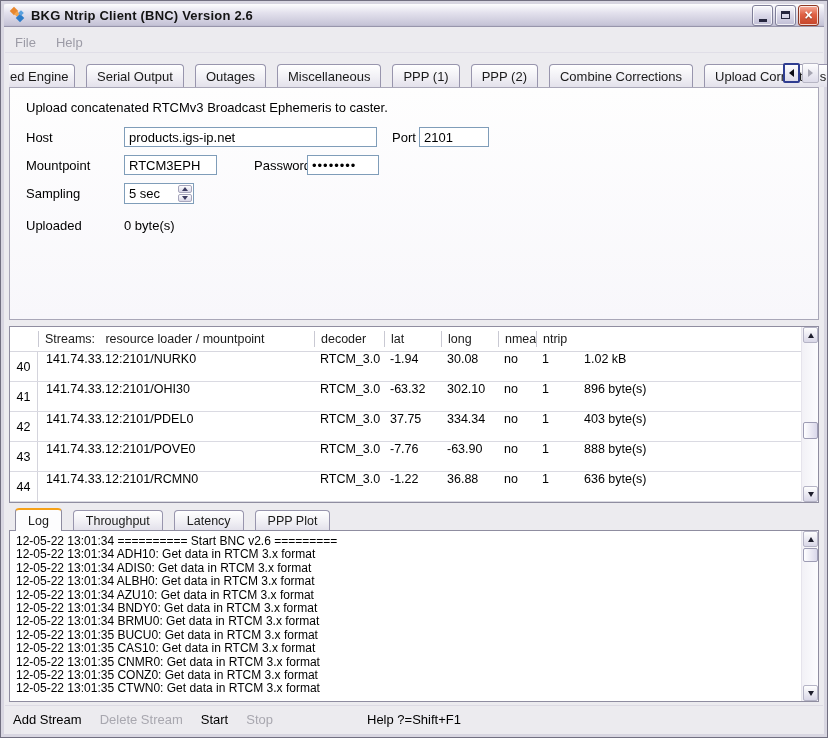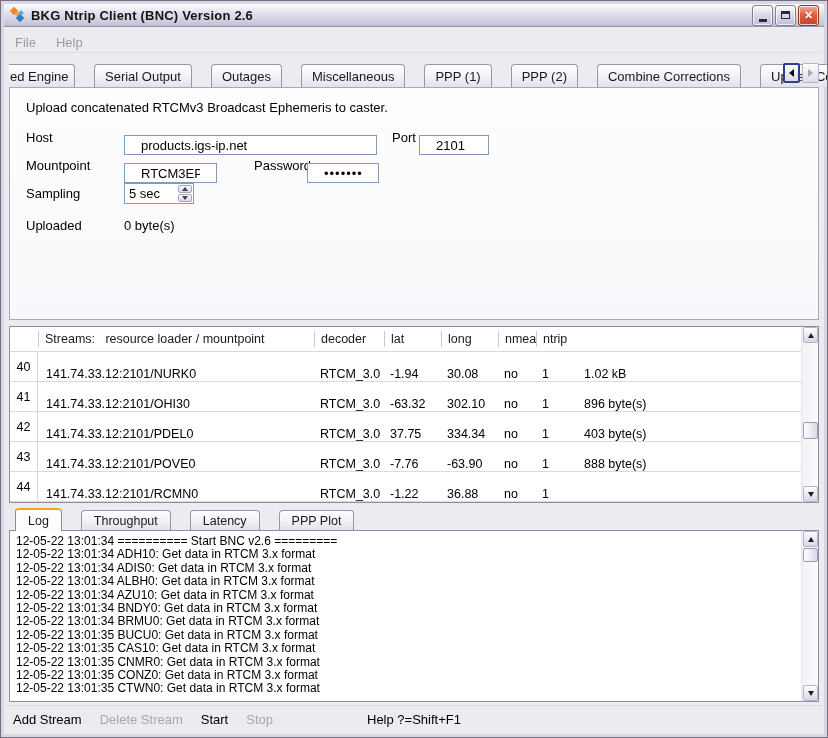--- a/index.html
+++ b/index.html
@@ -58,21 +58,21 @@
     border-bottom:1px solid #E0DEE7;
   }
   .menu-item { margin-right:20px; }
 
   
   .tabbar {
     position:absolute; top:57px; left:8px; right:8px; height:29px;
     display:flex; align-items:flex-end; z-index:2;
   }
   .tab {
-    height:23px; padding:0 10px; margin-right:19px;
+    height:23px; padding:0 10px; margin-right:11px;
     display:flex; align-items:center; flex:none;
     font-size:13px; color:#1a1a1a; white-space:nowrap;
     background:linear-gradient(#FFFFFF, #F1F0F5 55%, #E3E1EB);
     border:1px solid #9895AD; border-bottom:none;
     border-radius:4px 4px 0 0;
     cursor:default;
   }
   .tab.clipped {
     width:66px; overflow:hidden; padding-left:1px;
     border-left:none; border-top-left-radius:0;
@@ -97,21 +97,21 @@
   .page-panel {
     position:absolute; top:86px; left:8px; right:8px; height:233px;
     background:linear-gradient(#FEFEFE, #F8F7FB);
     border:1px solid #A9A7B8;
     font-size:13px; color:#000;
   }
   .page-panel .abs { position:absolute; }
   .fld {
     border:1px solid #7F9DB9; background:#fff; height:20px;
     font-family:"Liberation Sans", sans-serif; font-size:13px;
-    padding:1px 16px; color:#000;margin-top:8px;
+    padding:1px 4px; color:#000;
   }
   .spinbox {
     position:absolute; width:70px; height:21px;
     border:1px solid #7F9DB9; background:#fff;
     display:flex; align-items:center;
   }
   .spin-value { padding-left:4px; font-size:13px; flex:1; }
   .spin-btns { width:16px; height:100%; display:flex; flex-direction:column; padding:1px; gap:1px; }
   .spin-btn {
     flex:1; display:flex; align-items:center; justify-content:center;
@@ -123,21 +123,21 @@
 
   
   .streams {
     position:absolute; top:325px; left:8px; right:8px; height:177px;
     background:#fff; border:1px solid #8F8DA0;
   }
   .t-head { display:flex; height:25px; align-items:center; font-size:12.5px; color:#1a1a1a;
             border-bottom:1px solid #D7D7DF; margin-right:17px; }
   .t-head .hc { height:16px; display:flex; align-items:center; border-left:1px solid #C9C9D3; padding-left:6px; white-space:pre; }
   .t-head .hc.c-num { border-left:none; }
-  .t-row { display:flex; height:30px; align-items:flex-end; font-size:12.5px; color:#000;
+  .t-row { display:flex; height:30px; align-items:flex-start; font-size:12.5px; color:#000;
            border-bottom:1px solid #DADAE2; margin-right:17px; }
   .c-num    { width:28px; flex:none; text-align:center; }
   .t-row .c-num { align-self:stretch; display:flex; align-items:center; justify-content:center; border-right:1px solid #D4D4DC; }
   .c-stream { width:276px; flex:none; padding-left:8px; }
   .c-decoder{ width:70px;  flex:none; padding-left:6px; }
   .c-lat    { width:57px;  flex:none; padding-left:6px; }
   .c-long   { width:57px;  flex:none; padding-left:6px; }
   .c-nmea   { width:38px;  flex:none; padding-left:6px; }
   .c-ntrip  { width:42px;  flex:none; padding-left:6px; }
   .c-bytes  { flex:1; padding-left:6px; }
@@ -330,20 +330,21 @@
       <div class="c-bytes">888 byte(s)</div>
     </div>
     <div class="t-row">
       <div class="c-num">44</div>
       <div class="c-stream">141.74.33.12:2101/RCMN0</div>
       <div class="c-decoder">RTCM_3.0</div>
       <div class="c-lat">-1.22</div>
       <div class="c-long">36.88</div>
       <div class="c-nmea">no</div>
       <div class="c-ntrip">1</div>
+      <div class="c-bytes">636 byte(s)</div>
     </div>
 
     <div class="sb">
       <div class="sb-btn up">
           <span class="arr-up"></span>
         </div>
       <div class="sb-thumb" style="top:95px; height:17px;"></div>
       <div class="sb-btn down">
           <span class="arr-down"></span>
         </div>

